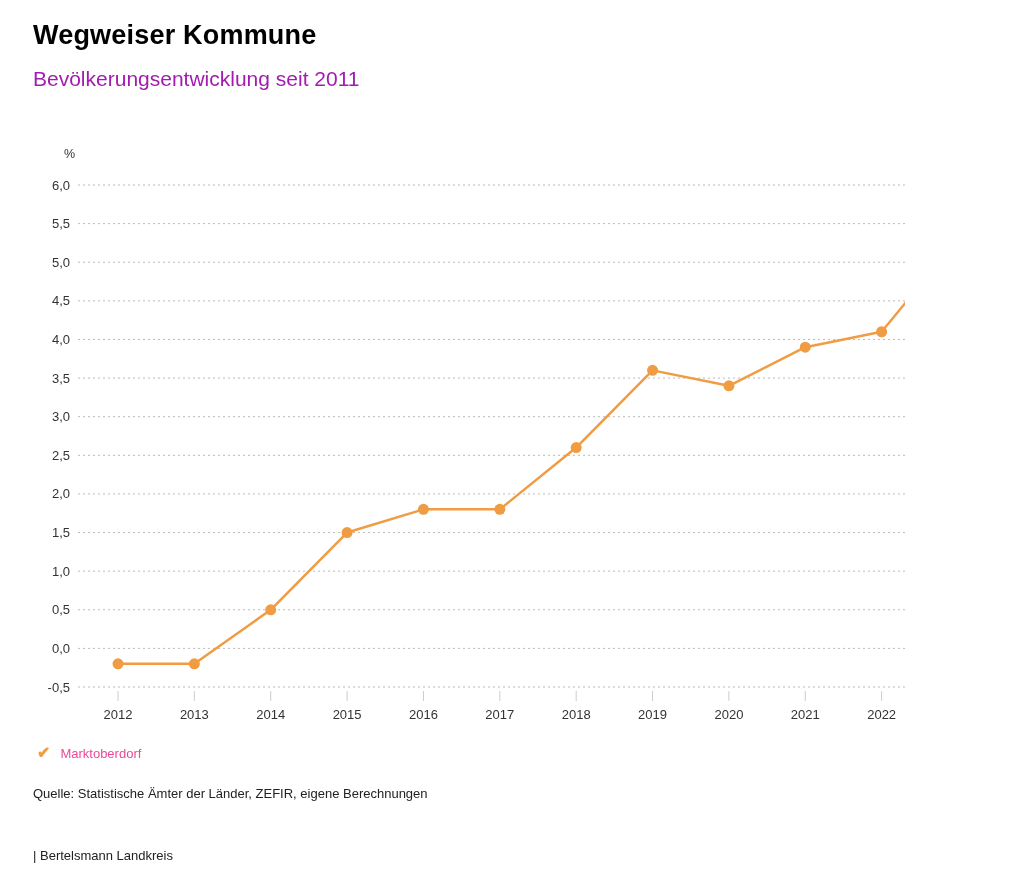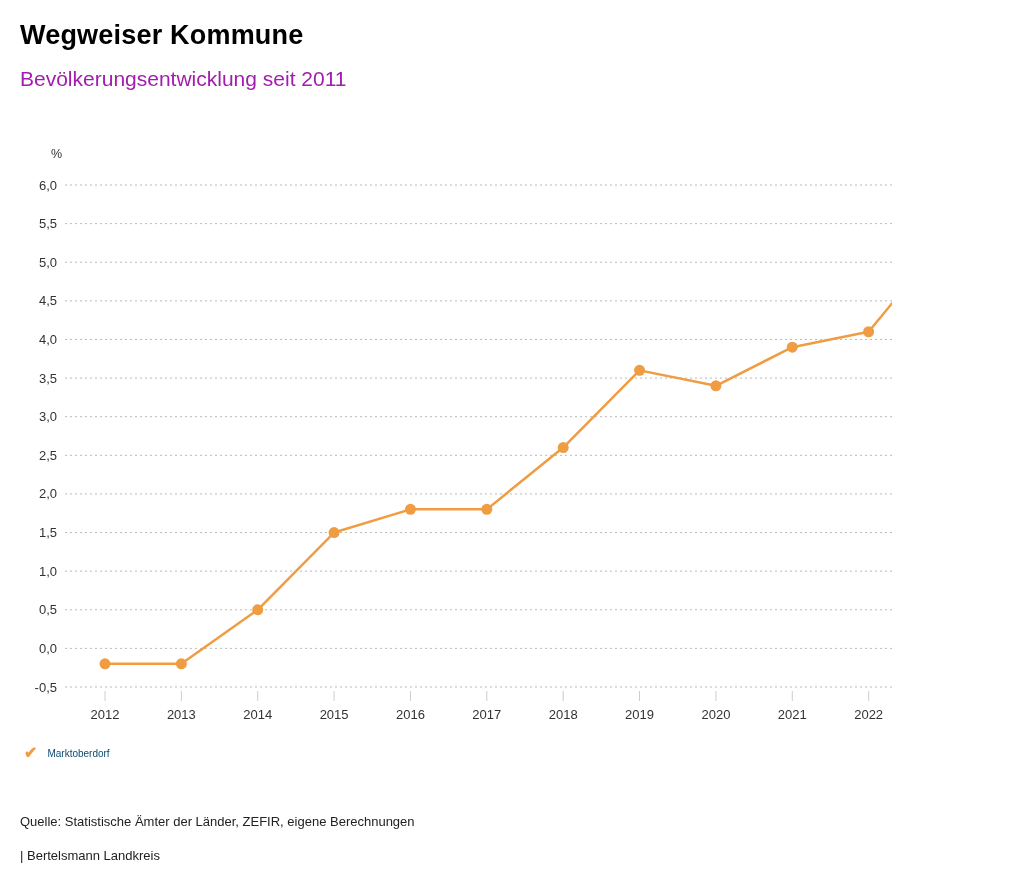--- a/index.html
+++ b/index.html
@@ -4,20 +4,21 @@
 <style>
   * { margin: 0; padding: 0; box-sizing: border-box; }
   html, body { background: #ffffff; }
   body { font-family: "Liberation Sans", sans-serif; }
   .page {
     position: relative;
     width: 892px;
     height: 888px;
     background: #ffffff;
     overflow: hidden;
+    margin-left: 13px;
   }
   .title {
     position: absolute;
     left: 20px; top: 20px;
     font-size: 27px;
     font-weight: 700;
     color: #000000;
     letter-spacing: 0.2px;
   }
   .subtitle {
@@ -47,30 +48,30 @@
     align-items: center;
     gap: 10px;
     cursor: pointer;
   }
   .legend-check {
     font-size: 16px;
     font-weight: 700;
     line-height: 16px;
   }
   .legend-label {
-    font-size: 10px;
-    color: #0c4a6e;
+    font-size: 13px;
+    color: #ec4899;
   }
   .footer-line {
     position: absolute;
     left: 20px;
     font-size: 13px;
     color: #222222;
   }
-  .footer-source { top: 814px; }
+  .footer-source { top: 786px; }
   .footer-license { top: 817px; }
   .footer-attribution { top: 848px; }
 </style>
 </head>
 <body>
 
 <div class="page">
 
   <div class="title">Wegweiser Kommune</div>
   <div class="subtitle">Bevölkerungsentwicklung seit 2011</div>

